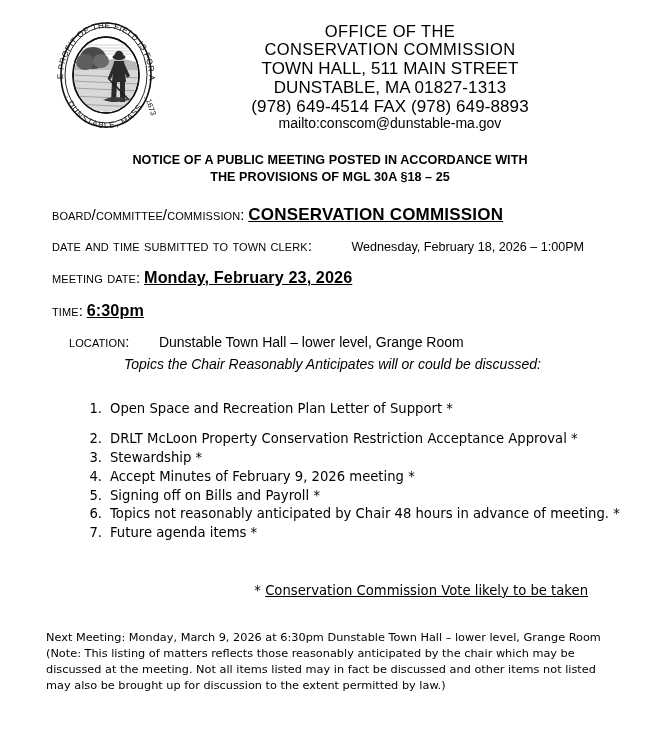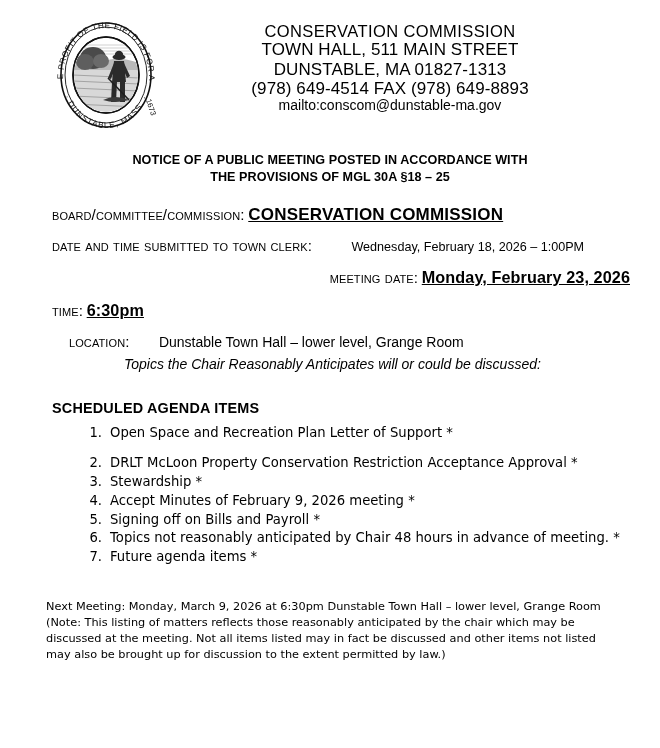--- a/index.html
+++ b/index.html
@@ -105,21 +105,21 @@
     letter-spacing: 0.1px;
   }
   .val-plain {
     font-size: 12.6px;
   }
   .indent-clerk { display: inline-block; width: 32px; }
   .indent-loc { display: inline-block; width: 22px; }
   .val-loc { font-size: 14px; }
 
   .row-clerk { margin-bottom: 14px; }
-  .row-meeting { margin-bottom: 14px; text-align: right; }
+  .row-meeting { margin-bottom: 14px; }
   .row-time { margin-bottom: 13px; }
   .row-location { margin-bottom: 6px; margin-left: 17px; }
 
   .topics-line {
     font-style: italic;
     font-size: 14px;
     padding-left: 72px;
     margin-bottom: 28px;
     white-space: nowrap;
   }
@@ -243,20 +243,21 @@
           <textPath href="#arcTop" startOffset="50%" text-anchor="middle">THE PROFIT OF THE FIELD IS FOR ALL</textPath>
         </text>
         <text font-family="Liberation Sans, sans-serif" font-size="8.2" fill="#111" letter-spacing="1.1">
           <textPath href="#arcBot" startOffset="50%" text-anchor="middle">· DUNSTABLE, MASS. ·</textPath>
         </text>
         <text x="101" y="88" font-family="Liberation Sans, sans-serif" font-size="7.6" fill="#111" transform="rotate(72 101 88)">1673</text>
       </svg>
     </div>
 
     <div class="masthead">
+      <div class="mh-1">OFFICE OF THE</div>
       <div class="mh-2">CONSERVATION COMMISSION</div>
       <div class="mh-3">TOWN HALL, 511 MAIN STREET</div>
       <div class="mh-4">DUNSTABLE, MA 01827-1313</div>
       <div class="mh-5">(978) 649-4514  FAX (978) 649-8893</div>
       <div class="mh-6">mailto:conscom@dunstable-ma.gov</div>
     </div>
   </div>
 
   <div class="notice">
     <div>NOTICE OF A PUBLIC MEETING POSTED IN ACCORDANCE WITH</div>
@@ -287,21 +288,20 @@
     </div>
 
     <div class="field-row row-location">
       <span class="label">LOCATION:</span>
       <span class="indent-loc"></span>
       <span class="val-loc">Dunstable Town Hall – lower level, Grange Room</span>
     </div>
 
     <div class="topics-line">Topics the Chair Reasonably Anticipates will or could be discussed:</div>
 
-    <div class="agenda-title">SCHEDULED AGENDA ITEMS</div>
 
     <ol class="agenda-list">
       <li>
         <span class="num">1.</span>
         <span>Open Space and Recreation Plan Letter of Support *</span>
       </li>
       <li class="gap-before">
         <span class="num">2.</span>
         <span>DRLT McLoon Property Conservation Restriction Acceptance Approval *</span>
       </li>
@@ -320,20 +320,23 @@
       <li>
         <span class="num">6.</span>
         <span>Topics not reasonably anticipated by Chair 48 hours in advance of meeting. *</span>
       </li>
       <li>
         <span class="num">7.</span>
         <span>Future agenda items *</span>
       </li>
     </ol>
 
+    <div class="footnote">
+      <span class="star">* </span><span class="fn-text">Conservation Commission Vote likely to be taken</span>
+    </div>
   </div>
 
   <div class="bottom-note">
     <p class="nm">Next Meeting:  Monday, March 9, 2026 at 6:30pm Dunstable Town Hall – lower level, Grange Room</p>
     <p class="disc">(Note: This listing of matters reflects those reasonably anticipated by the chair which may be discussed at the meeting. Not all items listed may in fact be discussed and other items not listed may also be brought up for discussion to the extent permitted by law.)</p>
   </div>
 
 </div>
 
 </body></html>

